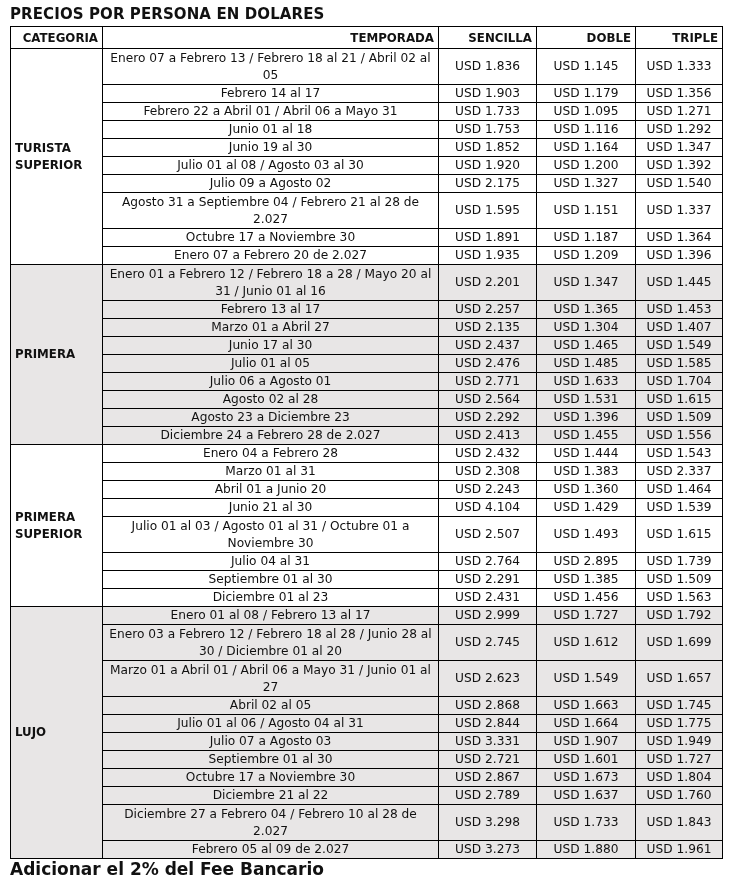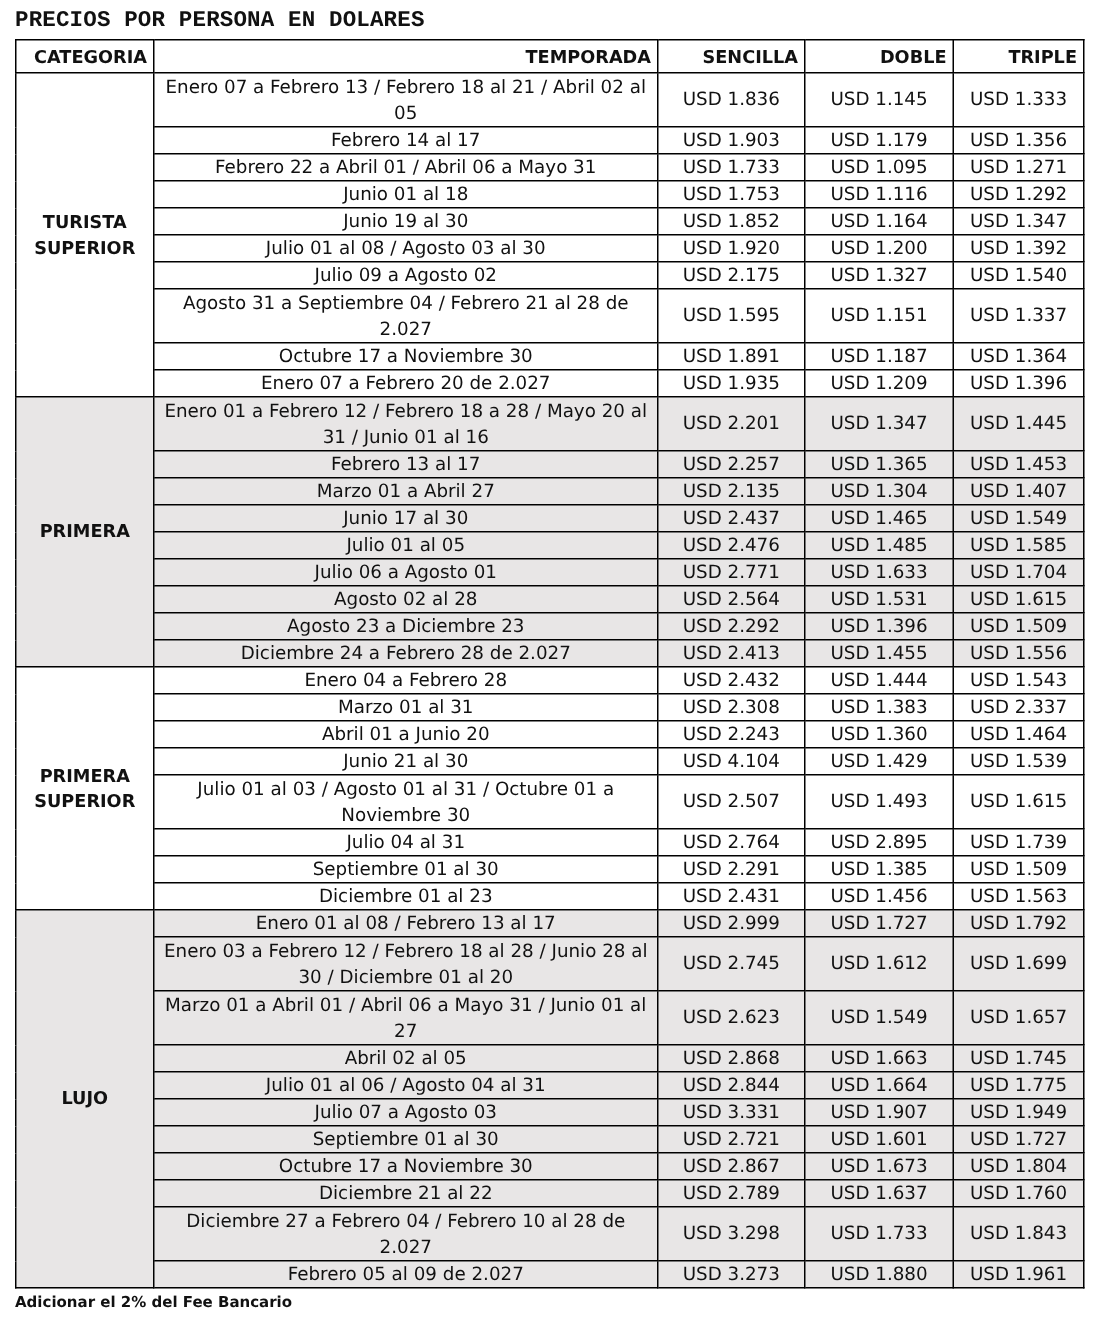--- a/index.html
+++ b/index.html
@@ -3,21 +3,21 @@
   <meta charset="utf-8">
   <style>
     html, body { margin: 0; padding: 0; background: #ffffff; }
     body {
       width: 740px; height: 890px; position: relative; overflow: hidden;
       font-family: "DejaVu Sans", sans-serif; color: #111;
     }
     .title {
       position: absolute; left: 10px; top: 4px;
       font-size: 15px; font-weight: bold; letter-spacing: 0.1px;
-      line-height: 20px; color: #111; font-family: Liberation Mono, monospace;
+      line-height: 20px; color: #111;
     }
     table.prices {
       position: absolute; left: 10px; top: 26px;
       border-collapse: collapse;
       font-size: 12.2px;
       table-layout: fixed;
     }
     table.prices col.c-cat { width: 92px; }
     table.prices col.c-temp { width: 336px; }
     table.prices col.c-sen { width: 98px; }
@@ -27,31 +27,31 @@
       border: 1px solid #000;
       padding: 0 4px;
       line-height: 17px;
       vertical-align: middle;
     }
     table.prices th {
       font-weight: bold; font-size: 11.8px; text-align: right;
       height: 20px; padding-top: 1px;
     }
     td.cat {
-      font-weight: bold; font-size: 11.8px; text-align: center;
+      font-weight: bold; font-size: 11.8px; text-align: left;
       line-height: 16px; padding: 0 2px;
     }
     td.temp { text-align: center; padding-left: 5px; white-space: normal; }
     td.price { text-align: center; white-space: nowrap; }
     tr.single td { height: 17px; }
     tr.double td { height: 35px; }
     tbody.shaded td { background: #e8e6e6; }
     .note {
       position: absolute; left: 10px; top: 860px;
-      font-size: 10px; font-weight: bold; line-height: 18px; color: #111;
+      font-size: 17px; font-weight: bold; line-height: 18px; color: #111;
     }
   </style>
 </head>
 <body>
 
 <div class="title">PRECIOS POR PERSONA EN DOLARES</div>
 
 <table class="prices">
   <colgroup>
     <col class="c-cat">

